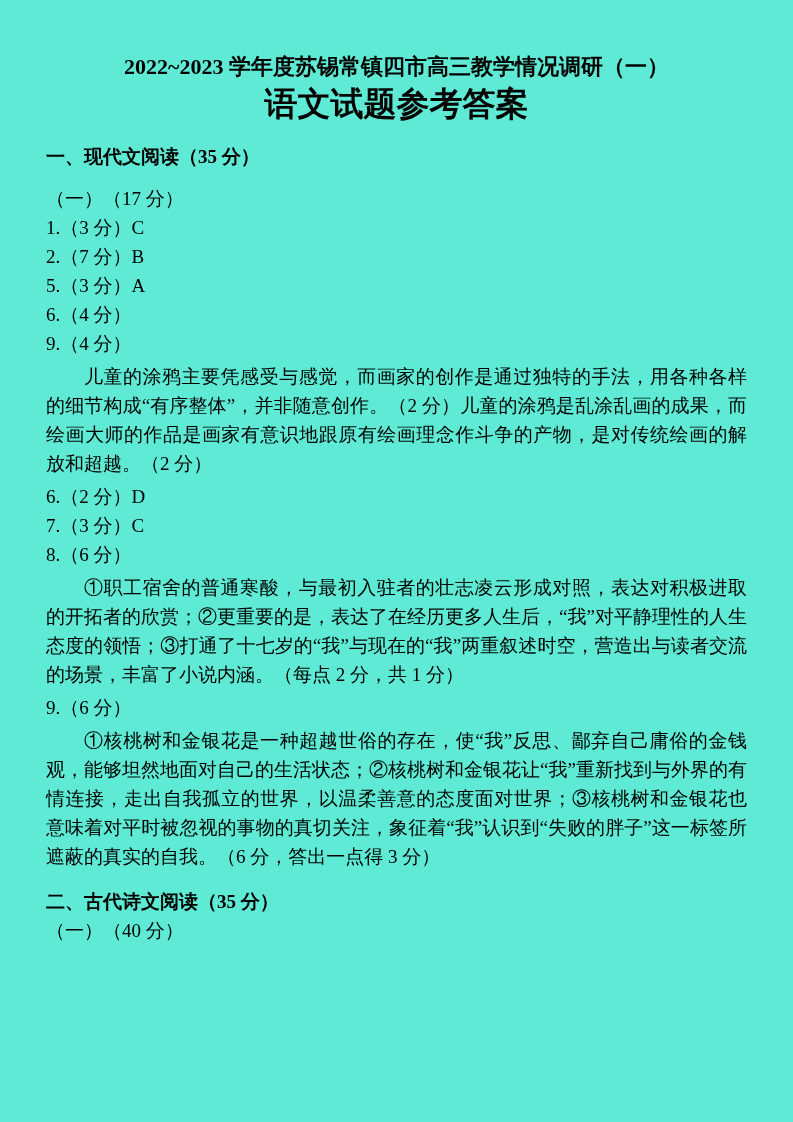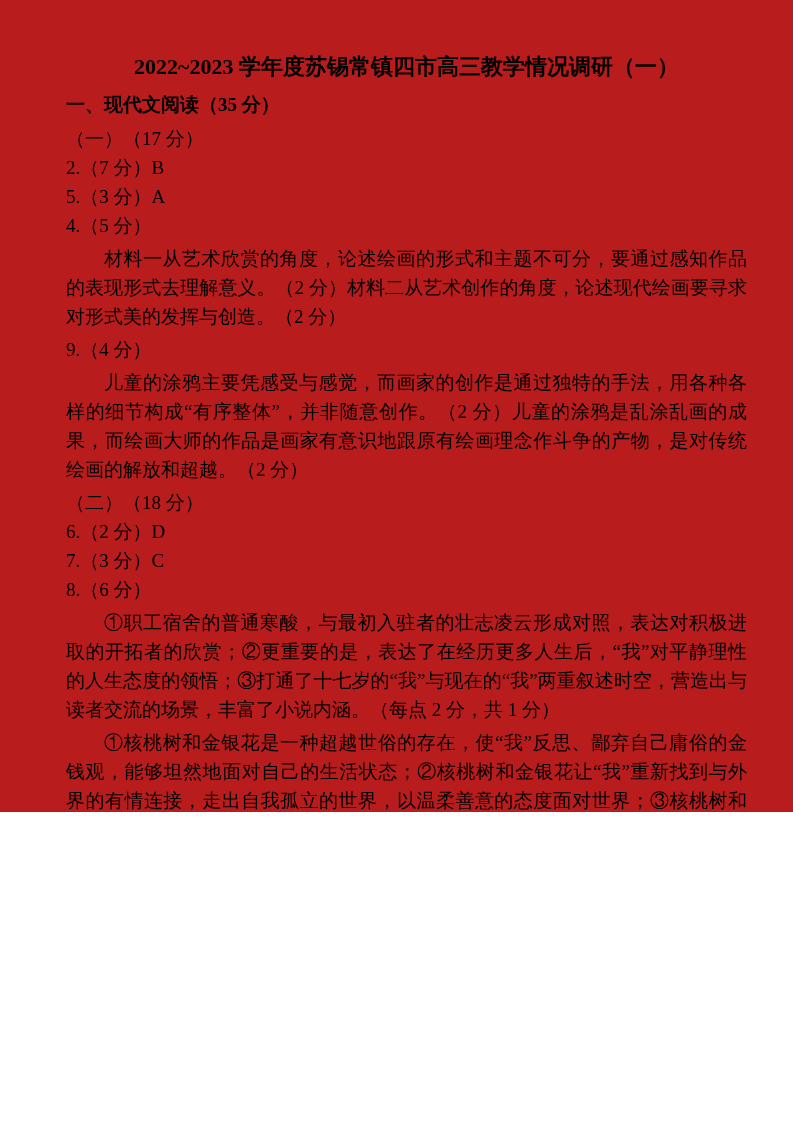--- a/index.html
+++ b/index.html
@@ -2,95 +2,96 @@
 <html><head>
 <meta charset="utf-8">
 <style>
   html, body {
     margin: 0;
     padding: 0;
     background: #ffffff;
   }
   .page {
     width: 793px;
-    height: 812px;
+    height: 1122px;
     box-sizing: border-box;
-    padding: 52px 46px 30px 66px;
-    background: #b91c1c;
+    padding: 52px 46px 30px 46px;
+    background: #5eead4;
     color: #000000;
     font-family: "Liberation Serif", "DejaVu Serif", serif;
     overflow: hidden;
   }
   .doc-title {
     font-size: 22px;
     font-weight: 700;
     text-align: center;
     line-height: 30px;
   }
   .doc-subtitle {
     font-size: 33px;
     font-weight: 700;
     text-align: center;
     line-height: 44px;
   }
   .heading {
     font-size: 19px;
     font-weight: 700;
     line-height: 29px;
-    margin-top: 8px;
+    margin-top: 16px;
   }
   .line {
     font-size: 19px;
     line-height: 29px;
   }
   .para {
     font-size: 19px;
     line-height: 29px;
     text-align: justify;
     text-indent: 2em;
     margin: 4px 0;
   }
-  .mt-lg { margin-top: 5px; }
+  .mt-lg { margin-top: 13px; }
   .mt-sm { }
 </style>
 </head>
 <body>
 
 <div class="page">
 
   <div class="doc-title">2022~2023 学年度苏锡常镇四市高三教学情况调研（一）</div>
 
+  <div class="doc-subtitle">语文试题参考答案</div>
 
   <div class="heading">一、现代文阅读（35 分）</div>
 
   <div class="line mt-lg">（一）（17 分）</div>
 
+  <div class="line">1.（3 分）C</div>
 
   <div class="line">2.（7 分）B</div>
 
   <div class="line">5.（3 分）A</div>
 
-  <div class="line">4.（5 分）</div>
+  <div class="line">6.（4 分）</div>
 
-  <div class="para">材料一从艺术欣赏的角度，论述绘画的形式和主题不可分，要通过感知作品的表现形式去理解意义。（2 分）材料二从艺术创作的角度，论述现代绘画要寻求对形式美的发挥与创造。（2 分）</div>
 
   <div class="line">9.（4 分）</div>
 
   <div class="para">儿童的涂鸦主要凭感受与感觉，而画家的创作是通过独特的手法，用各种各样的细节构成“有序整体”，并非随意创作。（2 分）儿童的涂鸦是乱涂乱画的成果，而绘画大师的作品是画家有意识地跟原有绘画理念作斗争的产物，是对传统绘画的解放和超越。（2 分）</div>
 
-  <div class="line">（二）（18 分）</div>
 
   <div class="line">6.（2 分）D</div>
 
   <div class="line">7.（3 分）C</div>
 
   <div class="line">8.（6 分）</div>
 
   <div class="para">①职工宿舍的普通寒酸，与最初入驻者的壮志凌云形成对照，表达对积极进取的开拓者的欣赏；②更重要的是，表达了在经历更多人生后，“我”对平静理性的人生态度的领悟；③打通了十七岁的“我”与现在的“我”两重叙述时空，营造出与读者交流的场景，丰富了小说内涵。（每点 2 分，共 1 分）</div>
 
+  <div class="line">9.（6 分）</div>
 
   <div class="para">①核桃树和金银花是一种超越世俗的存在，使“我”反思、鄙弃自己庸俗的金钱观，能够坦然地面对自己的生活状态；②核桃树和金银花让“我”重新找到与外界的有情连接，走出自我孤立的世界，以温柔善意的态度面对世界；③核桃树和金银花也意味着对平时被忽视的事物的真切关注，象征着“我”认识到“失败的胖子”这一标签所遮蔽的真实的自我。（6 分，答出一点得 3 分）</div>
 
   <div class="heading mt-sm">二、古代诗文阅读（35 分）</div>
 
   <div class="line mt-sm">（一）（40 分）</div>
 
 </div>
 
 </body></html>

